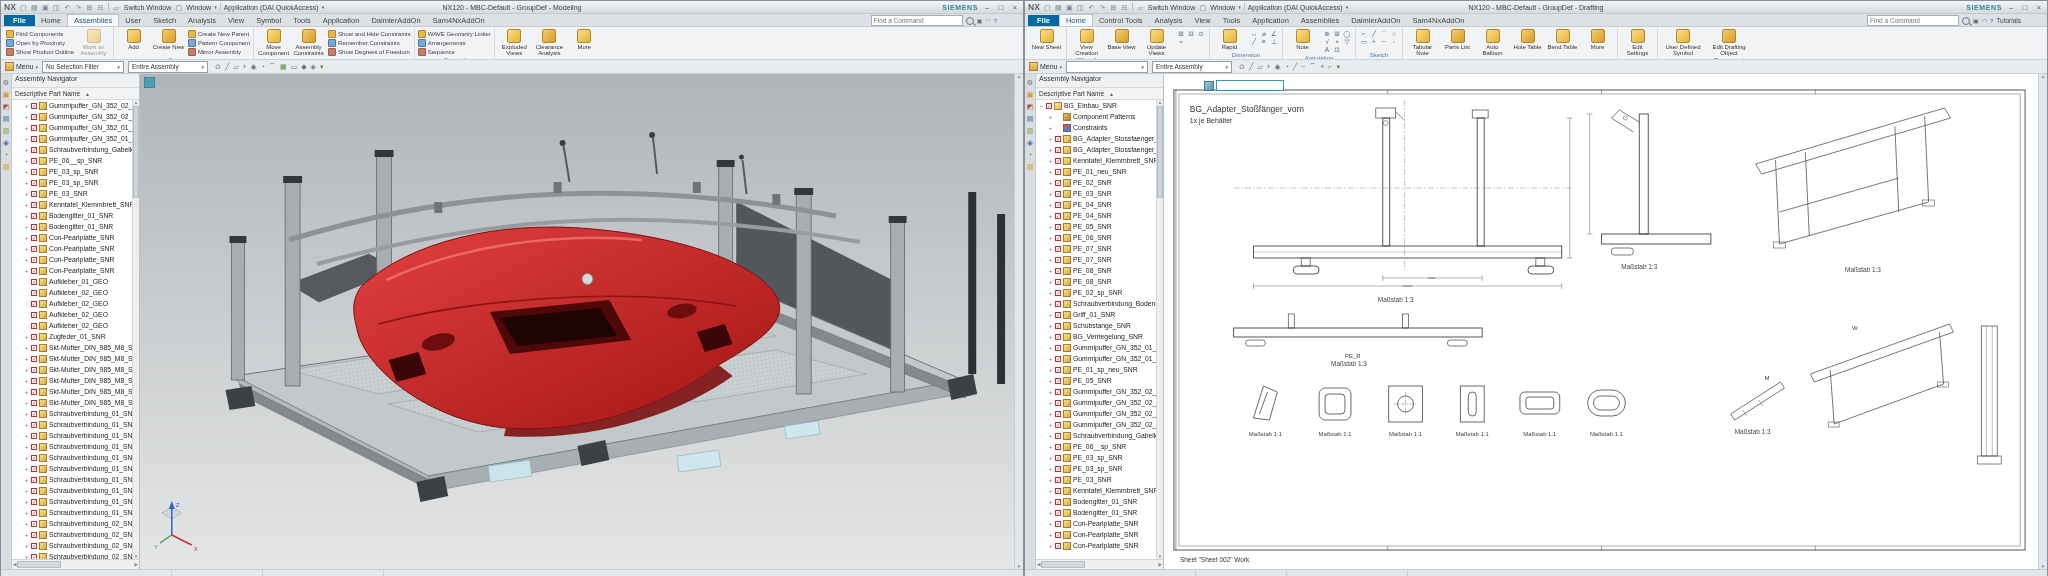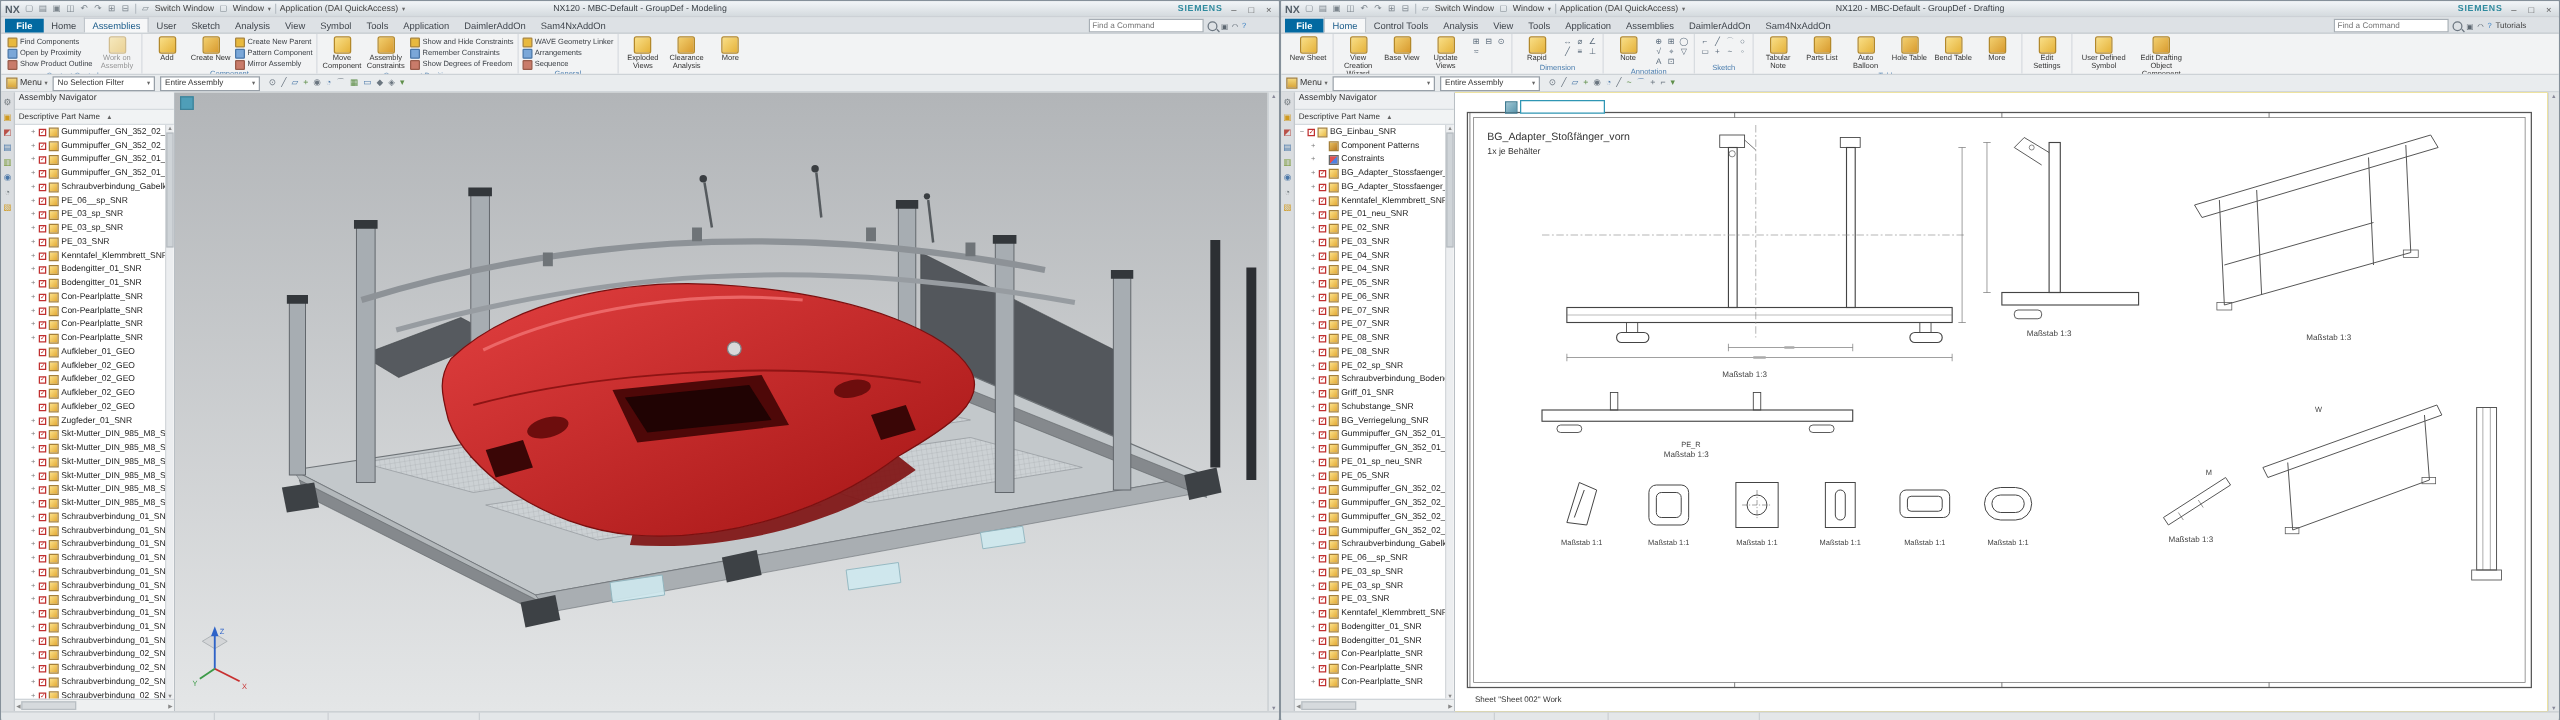--- a/index.html
+++ b/index.html
@@ -1260,21 +1260,21 @@
           </div>
       </div>
       <div class="navhscroll">
           <span>◀</span>
           <div class="hthumb"></div>
           <span class="hsp"></span>
           <span>▶</span>
         </div>
     </div>
 
-    <div class="viewport" style="background:#fde047;">
+    <div class="viewport" style="background:#22c55e;">
       <span class="sheettab">
           <span class="sheettab-icon"></span>
           <span class="sheettab-box"></span>
         </span>
       <svg viewBox="0 0 879 495" width="100%" height="100%" preserveAspectRatio="none" font-family="Liberation Sans, sans-serif">
         <rect width="879" height="495" fill="#ffffff"></rect>
 
         <g stroke="#555" fill="none">
           <rect x="10" y="16" width="856" height="460" stroke-width="1"></rect>
           <rect x="15" y="20" width="846" height="452" stroke-width="0.6" stroke="#777"></rect>

